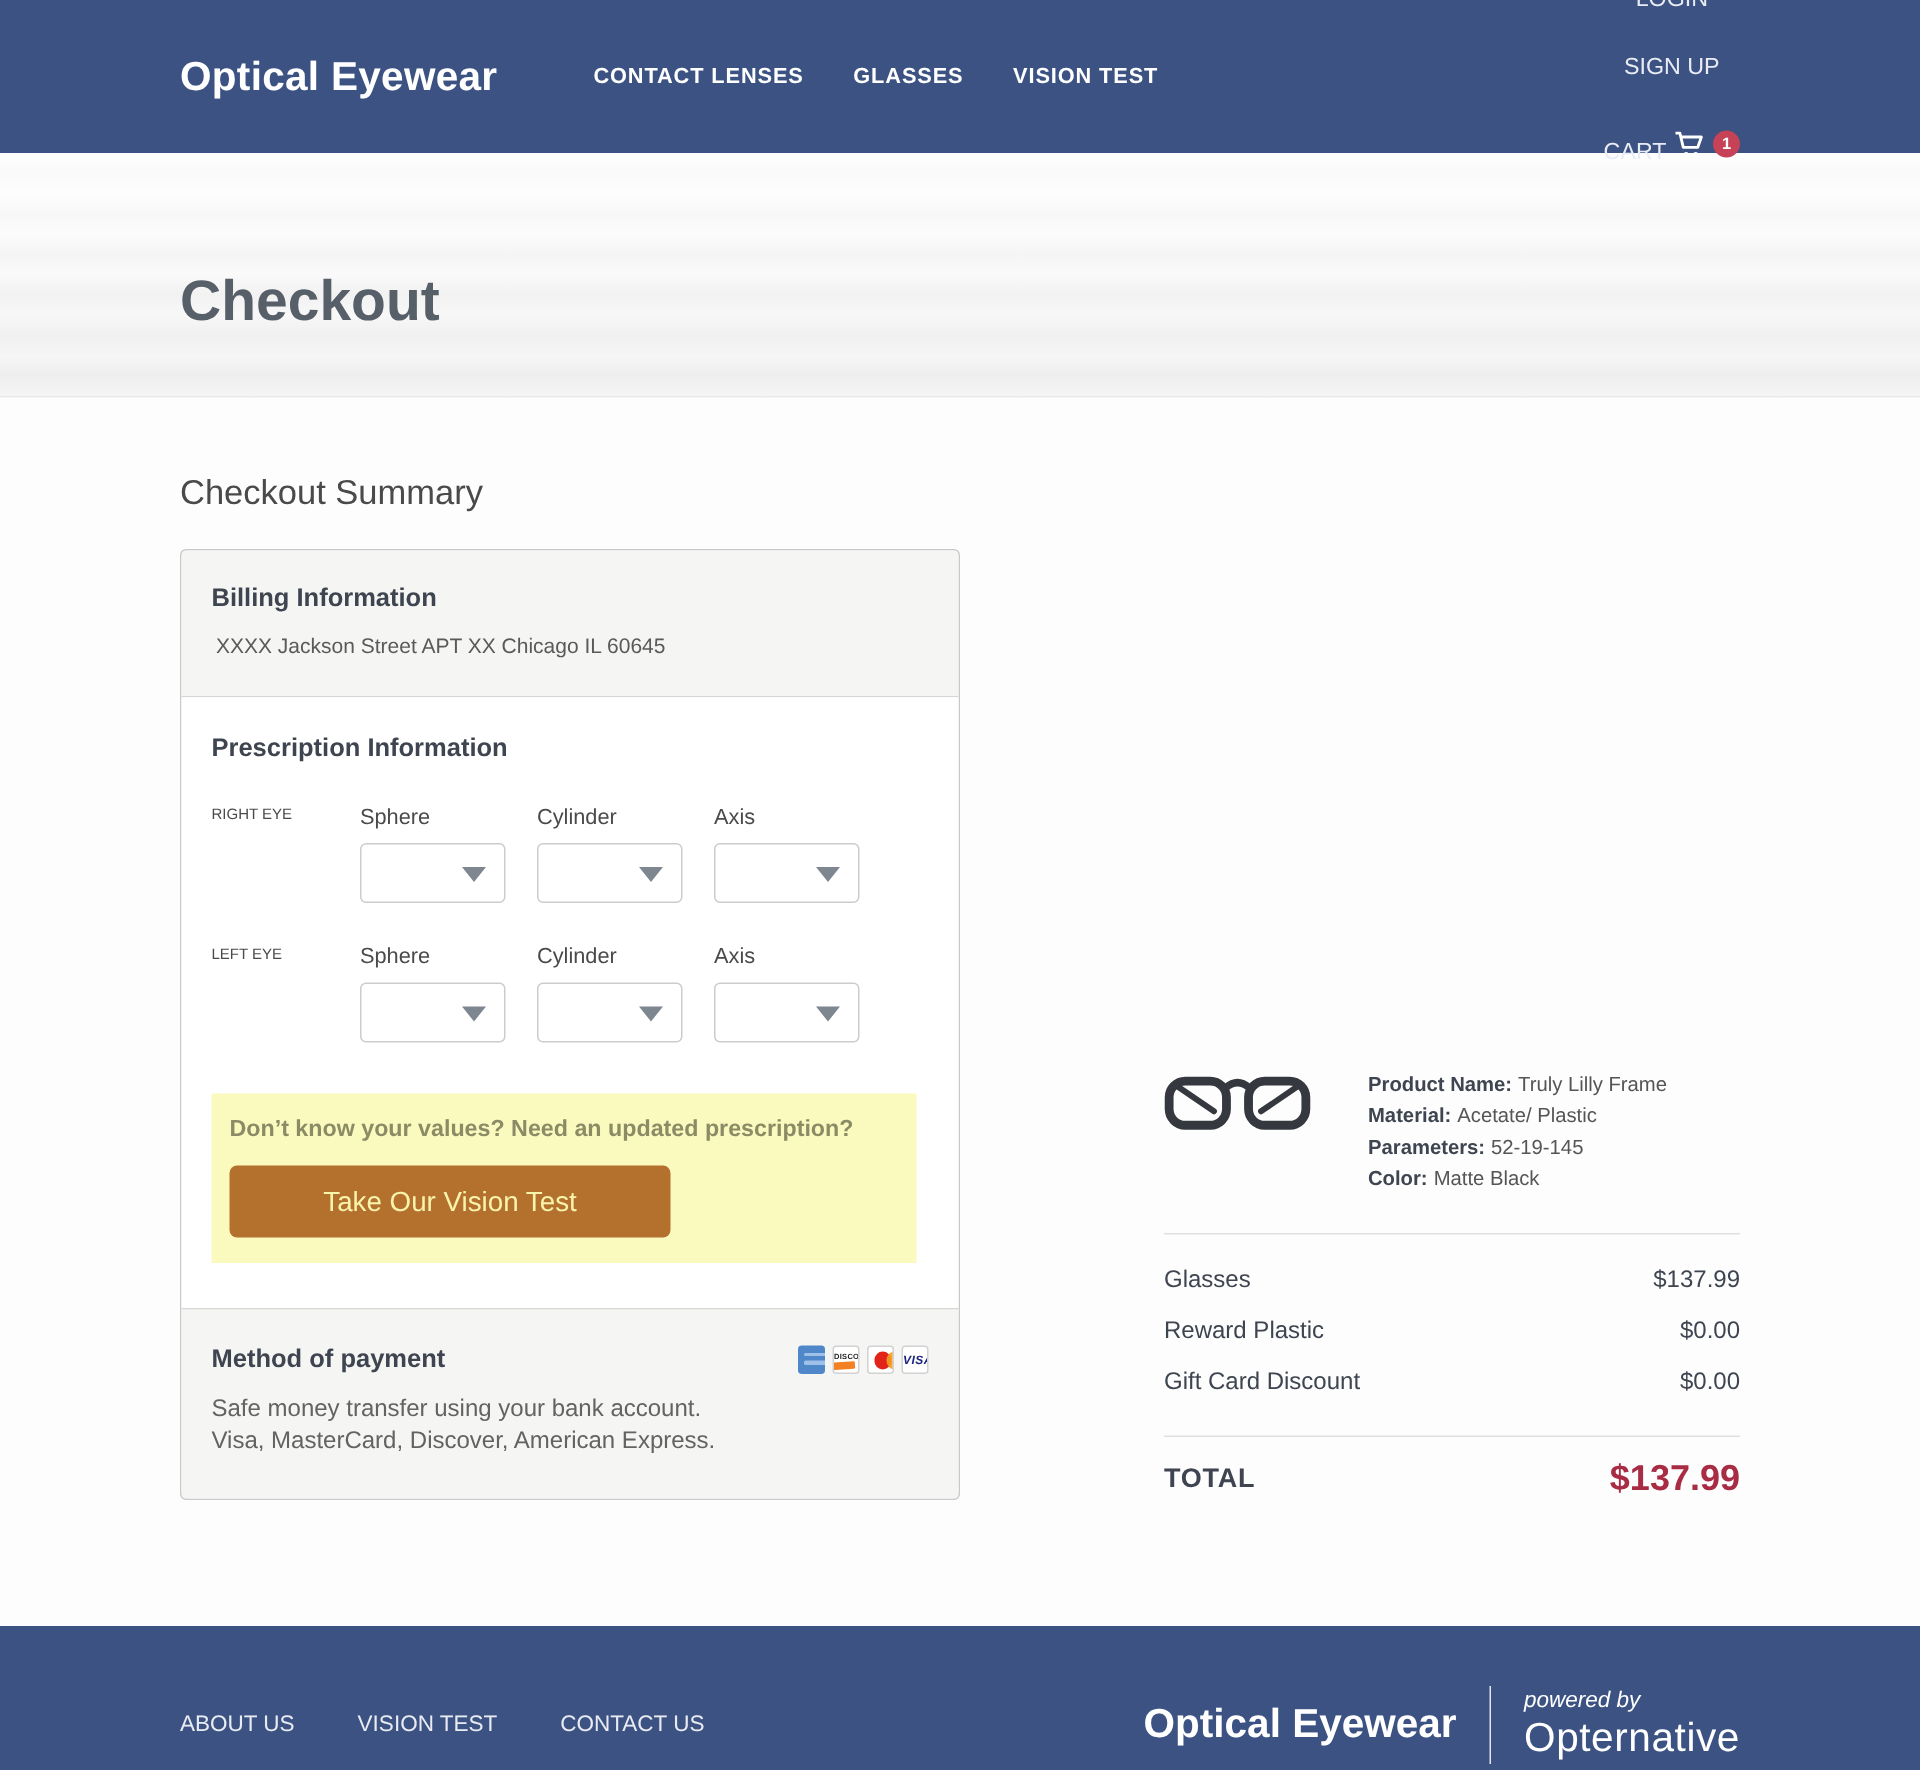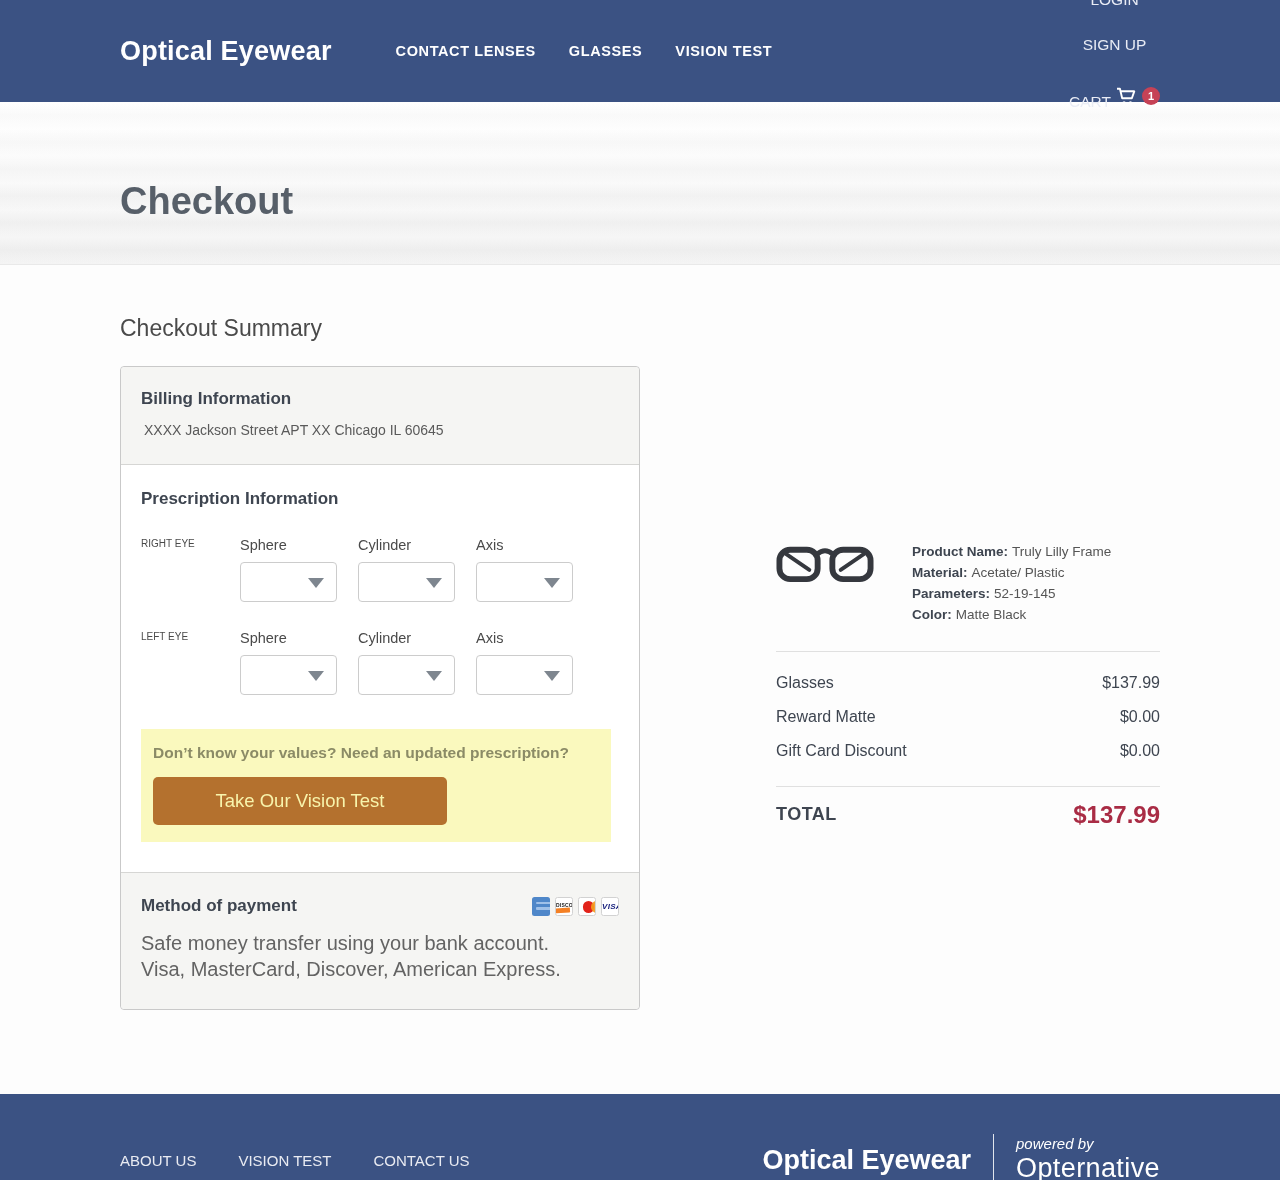--- a/index.html
+++ b/index.html
@@ -44,21 +44,21 @@
         rgba(255,255,255,0.35) 0px, rgba(228,228,228,0.18) 13px,
         rgba(255,255,255,0.35) 27px),
       linear-gradient(180deg, #ffffff 0%, #fbfbfb 28%, #f4f4f4 62%, #efefef 100%);
   }
   .hero-inner { padding-top: 78px; }
   .hero-title { margin: 0; font-size: 38px; font-weight: bold; color: #575f69; }
 
   
   .main-inner {
     padding: 50px 0 84px;
-    display: flex; justify-content: space-between; align-items: center; gap: 32px;
+    display: flex; justify-content: space-between; align-items: flex-end; gap: 32px;
   }
   .col-left { width: 520px; }
   .col-right { width: 384px; }
   .section-heading { margin: 0; font-size: 23px; font-weight: 400; color: #4a4a4a; }
 
   
   .panel { margin-top: 24px; border: 1px solid #c9c9c9; border-radius: 4px; background: #fff; }
   .panel-billing {
     background: #f5f5f3; border-bottom: 1px solid #d6d6d4;
     border-radius: 4px 4px 0 0; padding: 22px 20px 26px;
@@ -117,21 +117,21 @@
     background: #F48024; border-radius: 4px 1px 2px 8px;
     transform: rotate(-4deg);
   }
   .mc-circle { position: absolute; top: 3.5px; width: 11.5px; height: 11.5px; border-radius: 50%; }
   .mc-red { left: 3.5px; background: #E2231A; }
   .mc-orange { left: 12px; background: #F49B20; opacity: 0.92; }
   .visa-text {
     font-style: italic; font-weight: bold; font-size: 8px; color: #1A237E;
     text-align: center; margin-top: 4.5px; letter-spacing: 0.3px;
   }
-  .pay-text { margin-top: 14px; font-size: 20px; color: #636363; line-height: 1.3; }
+  .pay-text { margin-top: 14px; font-size: 16px; color: #636363; line-height: 1.3; }
 
   
   .product { display: flex; margin-top: 44px; }
   .glasses-icon { width: 98px; height: 44px; flex: none; }
   .product-details { margin-left: 38px; }
   .detail-row { font-size: 13.5px; line-height: 21px; color: #555555; }
   .detail-label { font-weight: bold; color: #3e4550; margin-right: 4px; }
   .rule { border: none; border-top: 1px solid #e0e0e0; margin: 26px 0 0; }
   .line-row {
     display: flex; justify-content: space-between;
@@ -296,21 +296,21 @@
       </div>
     </div>
 
     <hr class="rule">
 
     <div class="line-row first">
       <span>Glasses</span>
       <span>$137.99</span>
     </div>
     <div class="line-row">
-      <span>Reward Matte</span>
+      <span>Reward Plastic</span>
       <span>$0.00</span>
     </div>
     <div class="line-row">
       <span>Gift Card Discount</span>
       <span>$0.00</span>
     </div>
 
     <hr class="rule">
 
     <div class="total-row">

